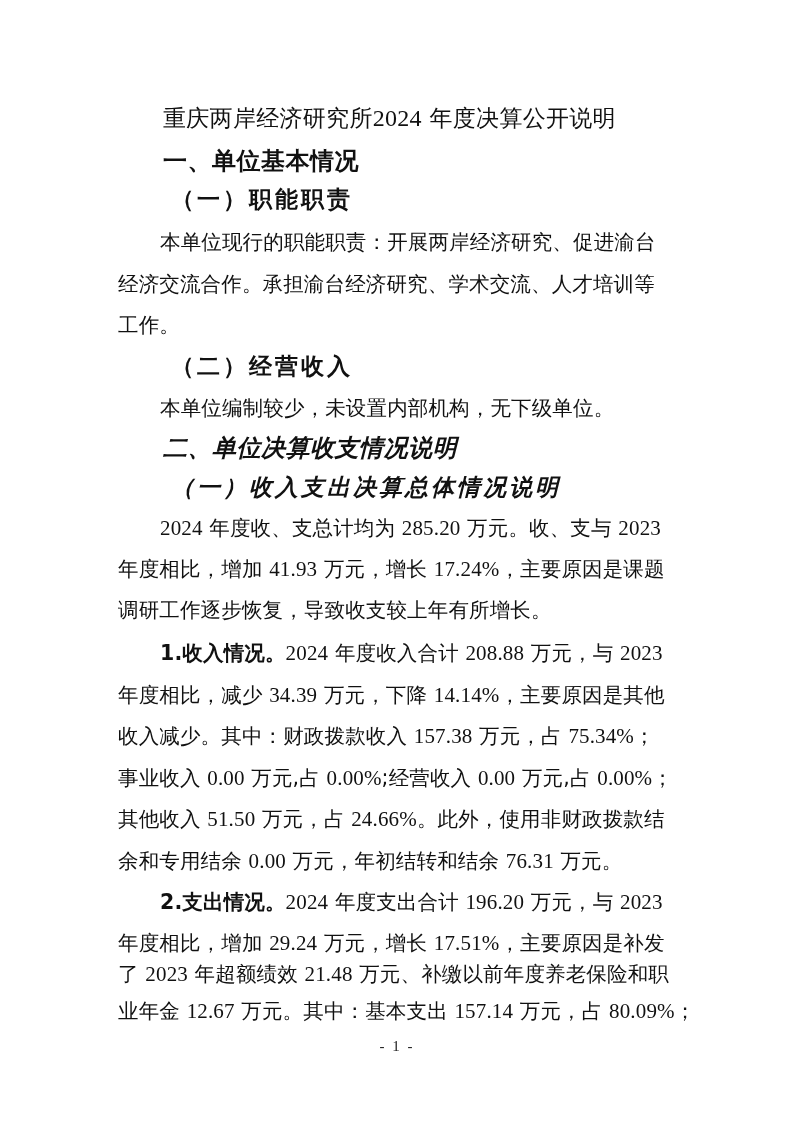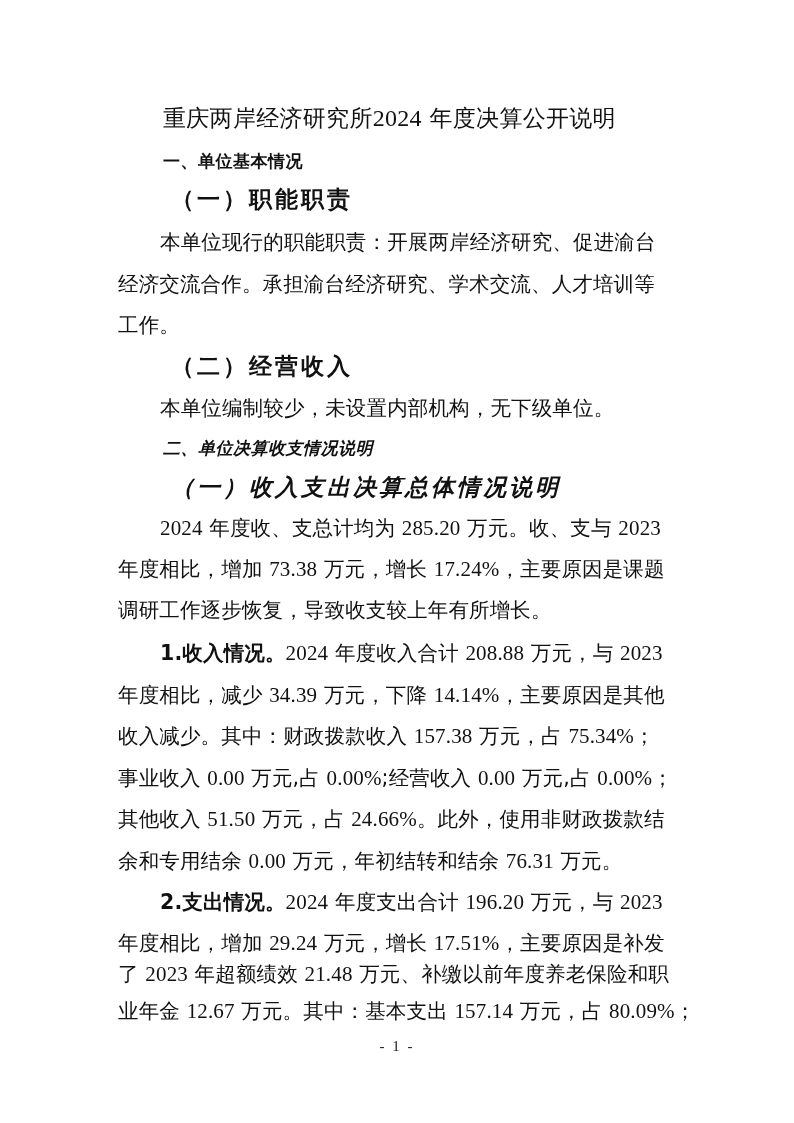--- a/index.html
+++ b/index.html
@@ -3,21 +3,21 @@
 <meta charset="utf-8">
 <style>
   html, body { margin: 0; padding: 0; background: #ffffff; }
   body { width: 794px; height: 1123px; position: relative; overflow: hidden;
          font-family: "DejaVu Sans", "Liberation Sans", sans-serif; color: #111111; }
   .page { position: absolute; left: 0; top: 0; width: 794px; height: 1123px; background: #ffffff; }
   .line { position: absolute; left: 118px; white-space: nowrap; font-size: 20.5px; line-height: 28px; letter-spacing: 0.15px; }
   .num { font-family: "Liberation Serif", "DejaVu Serif", serif; font-size: 21px; }
   .title { left: 163px; font-size: 23px; letter-spacing: 0.3px; }
   .title .num { font-size: 24px; }
-  .h1 { left: 163px; font-weight: bold; font-size: 17px; letter-spacing: 0.5px; }
+  .h1 { left: 163px; font-weight: bold; font-size: 24px; letter-spacing: 0.5px; }
   .h2 { left: 171px; font-family: "DejaVu Serif", "Liberation Serif", serif; font-weight: bold; font-size: 23px; letter-spacing: 3px; }
   .indent { left: 160px; }
   .bold { font-weight: bold; }
   .pnum { position: absolute; left: 0; width: 794px; top: 1038px; text-align: center;
           font-family: "Liberation Serif", "DejaVu Serif", serif; font-size: 15px; color: #222; letter-spacing: 2px; }
 </style>
 </head>
 <body>
 
 <div class="page">
@@ -31,21 +31,21 @@
   <div class="line" style="top:270px;">经济交流合作。承担渝台经济研究、学术交流、人才培训等</div>
   <div class="line" style="top:311px;">工作。</div>
 
   <div class="line h2" style="top:352px;">（二）经营收入</div>
   <div class="line indent" style="top:394px;">本单位编制较少，未设置内部机构，无下级单位。</div>
 
   <div class="line h1" style="top:434px;font-style:italic;">二、单位决算收支情况说明</div>
   <div class="line h2" style="top:473px;font-style:italic;">（一）收入支出决算总体情况说明</div>
 
   <div class="line indent" style="top:514px;"><span class="num">2024</span><span> 年度收、支总计均为 </span><span class="num">285.20</span><span> 万元。收、支与 </span><span class="num">2023</span></div>
-  <div class="line" style="top:555px;"><span>年度相比，增加 </span><span class="num">73.38</span><span> 万元，增长 </span><span class="num">17.24%</span><span>，主要原因是课题</span></div>
+  <div class="line" style="top:555px;"><span>年度相比，增加 </span><span class="num">41.93</span><span> 万元，增长 </span><span class="num">17.24%</span><span>，主要原因是课题</span></div>
   <div class="line" style="top:596px;">调研工作逐步恢复，导致收支较上年有所增长。</div>
 
   <div class="line indent" style="top:639px;"><span class="bold">1.收入情况。</span><span class="num">2024</span><span> 年度收入合计 </span><span class="num">208.88</span><span> 万元，与 </span><span class="num">2023</span></div>
   <div class="line" style="top:681px;"><span>年度相比，减少 </span><span class="num">34.39</span><span> 万元，下降 </span><span class="num">14.14%</span><span>，主要原因是其他</span></div>
   <div class="line" style="top:722px;"><span>收入减少。其中：财政拨款收入 </span><span class="num">157.38</span><span> 万元，占 </span><span class="num">75.34%</span><span>；</span></div>
   <div class="line" style="top:764px;"><span>事业收入 </span><span class="num">0.00</span><span> 万元,占 </span><span class="num">0.00%</span><span>;经营收入 </span><span class="num">0.00</span><span> 万元,占 </span><span class="num">0.00%</span><span>；</span></div>
   <div class="line" style="top:805px;"><span>其他收入 </span><span class="num">51.50</span><span> 万元，占 </span><span class="num">24.66%</span><span>。此外，使用非财政拨款结</span></div>
   <div class="line" style="top:847px;"><span>余和专用结余 </span><span class="num">0.00</span><span> 万元，年初结转和结余 </span><span class="num">76.31</span><span> 万元。</span></div>
 
   <div class="line indent" style="top:888px;"><span class="bold">2.支出情况。</span><span class="num">2024</span><span> 年度支出合计 </span><span class="num">196.20</span><span> 万元，与 </span><span class="num">2023</span></div>

